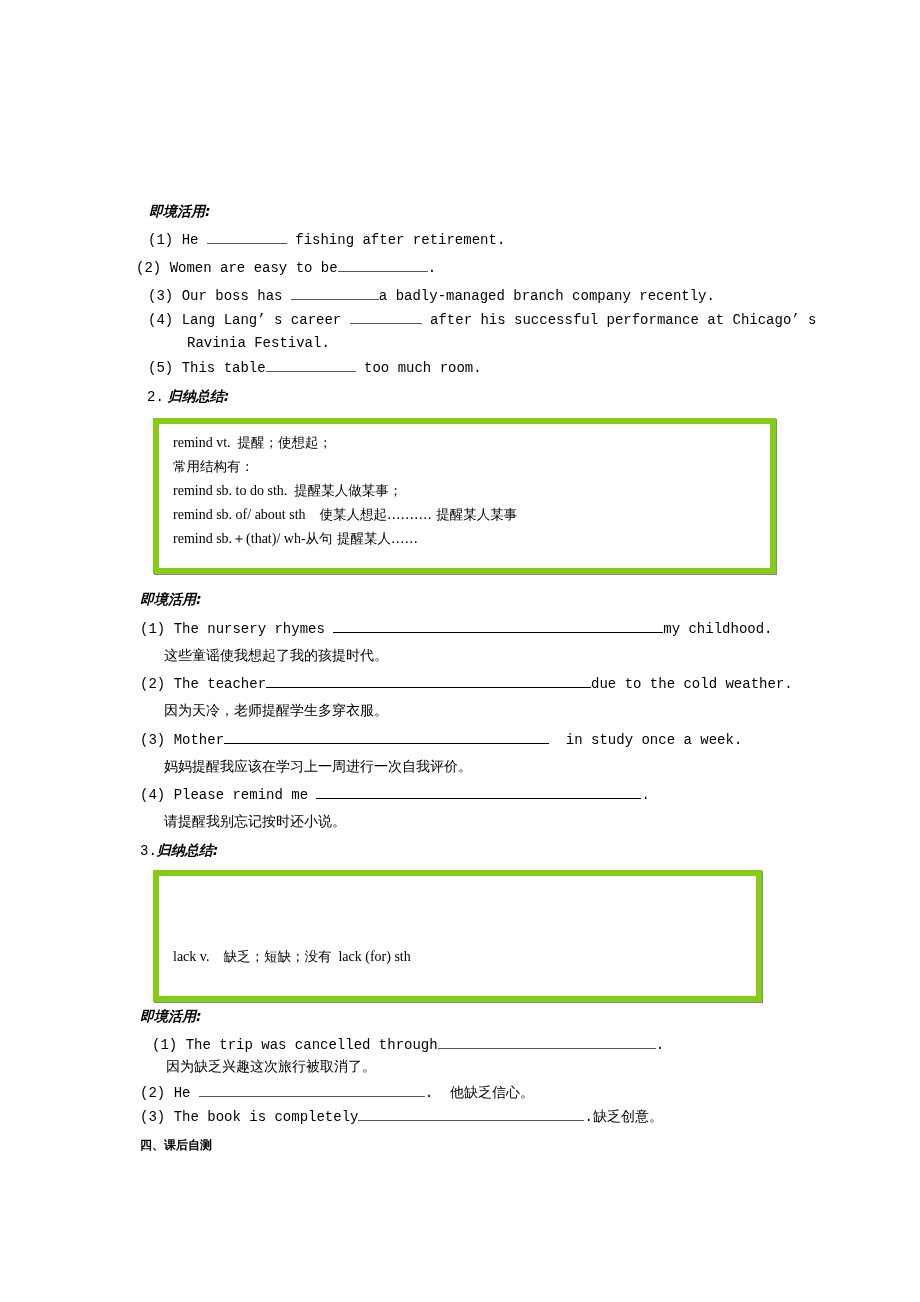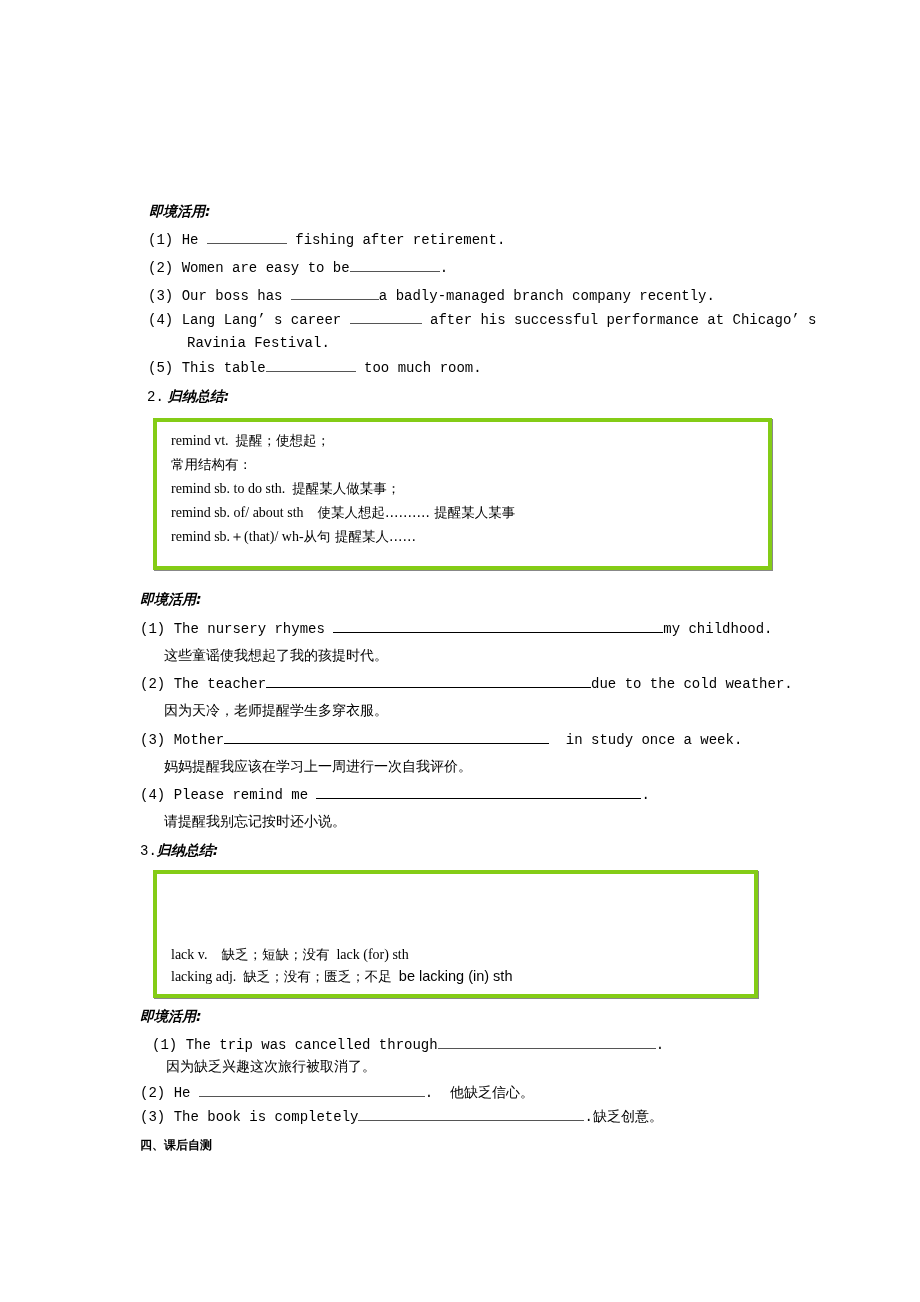--- a/index.html
+++ b/index.html
@@ -4,37 +4,37 @@
 <style>
   html, body { margin: 0; padding: 0; background: #ffffff; }
   body { width: 920px; height: 1302px; position: relative; overflow: hidden; color: #000; }
   .mono { font-family: "Liberation Mono", "DejaVu Sans Mono", monospace; font-size: 14px; }
   .abs { position: absolute; white-space: nowrap; }
   .red-head { color: #000000; font-style: italic; font-weight: bold; font-family: "DejaVu Sans", sans-serif; font-size: 14px; }
   .num { font-family: "Liberation Mono", monospace; font-size: 14px; }
   .blank-thin { display: inline-block; border-bottom: 1px solid #555; height: 12px; vertical-align: baseline; }
   .blank-thick { display: inline-block; border-bottom: 1.5px solid #000; height: 12px; vertical-align: baseline; }
   .cn { font-family: "DejaVu Sans", sans-serif; font-size: 14px; }
-  .box { position: absolute; border: 4px solid #84cc16; box-shadow: 1px 1px 0 #888; background: #fff; }
+  .box { position: absolute; border: 6px solid #84cc16; box-shadow: 1px 1px 0 #888; background: #fff; }
   .box-line { position: absolute; left: 14px; white-space: nowrap; font-family: "Liberation Serif", serif; font-size: 14px; }
   .box-line .zh { font-family: "DejaVu Sans", sans-serif; font-size: 13.5px; }
   .box-line .sans { font-family: "Liberation Sans", sans-serif; font-size: 14.5px; }
   .section-title { font-family: "DejaVu Sans", sans-serif; font-weight: bold; font-size: 12px; }
 </style>
 </head>
 <body>
 
 <div class="abs red-head" style="left:149px; top:203px;">即境活用:</div>
 
 <div class="abs mono" style="left:148px; top:231px;">
   <span>(1)</span>
   <span>He </span><span class="blank-thin" style="width:80px;"></span><span> fishing after retirement.</span>
 </div>
 
-<div class="abs mono" style="left:148px; top:259px;font-family:Liberation Mono, monospace;">
+<div class="abs mono" style="left:136px; top:259px;font-family:Liberation Mono, monospace;">
   <span>(2)</span>
   <span>Women are easy to be</span><span class="blank-thin" style="width:90px;"></span><span>.</span>
 </div>
 
 <div class="abs mono" style="left:148px; top:287px;">
   <span>(3)</span>
   <span>Our boss has </span><span class="blank-thin" style="width:88px;"></span><span>a badly-managed branch company recently.</span>
 </div>
 
 <div class="abs mono" style="left:148px; top:311px;">
@@ -103,25 +103,20 @@
 <div class="abs" style="left:140px; top:841px;">
   <span class="num">3.</span><span class="red-head">归纳总结:</span>
 </div>
 
 <div class="box" style="left:153px; top:870px; width:597px; height:120px;">
   <div class="box-line" style="top:66px;margin-top:6px;">
     <span>lack v.</span>&nbsp;&nbsp;&nbsp;
     <span class="zh">缺乏；短缺；没有</span>&nbsp;
     <span>lack (for) sth</span>
   </div>
-  <div class="box-line" style="top:94px;">
-    <span>lacking adj.</span>&nbsp;
-    <span class="zh">缺乏；没有；匮乏；不足</span>&nbsp;
-    <span class="sans">be lacking (in) sth</span>
-  </div>
 </div>
 
 <div class="abs red-head" style="left:140px; top:1008px;">即境活用:</div>
 
 <div class="abs mono" style="left:140px; top:1036px;margin-left:12px;">
   <span>(1)</span>
   <span>The trip was cancelled through</span><span class="blank-thin" style="width:218px;"></span><span>.</span>
 </div>
 <div class="abs cn" style="left:166px; top:1058px;">因为缺乏兴趣这次旅行被取消了。</div>
 

